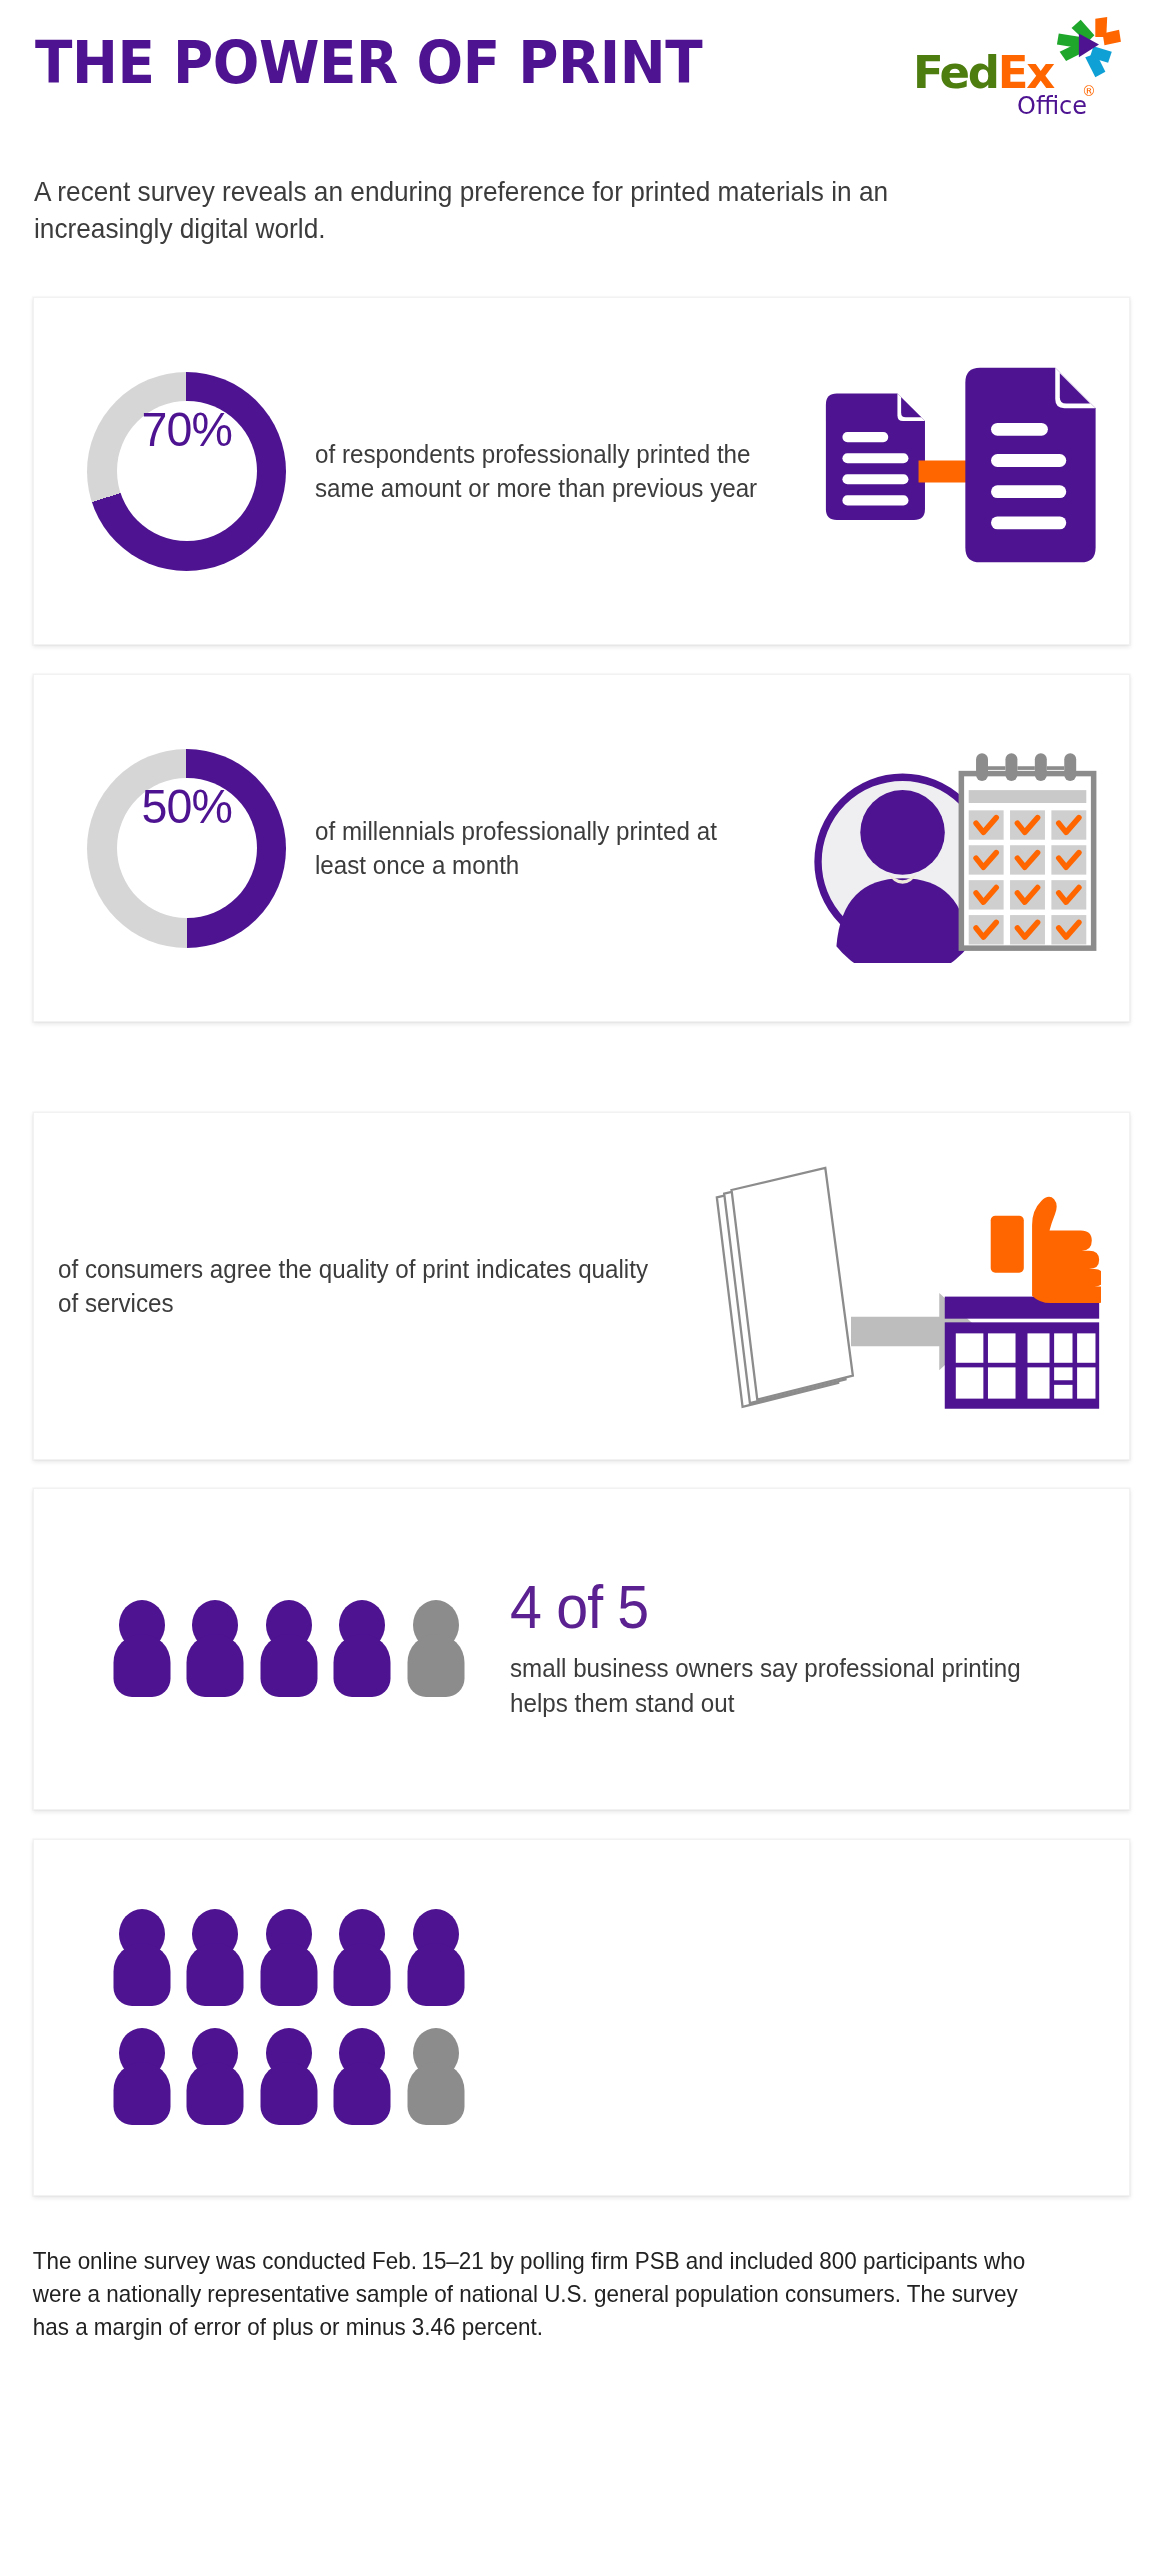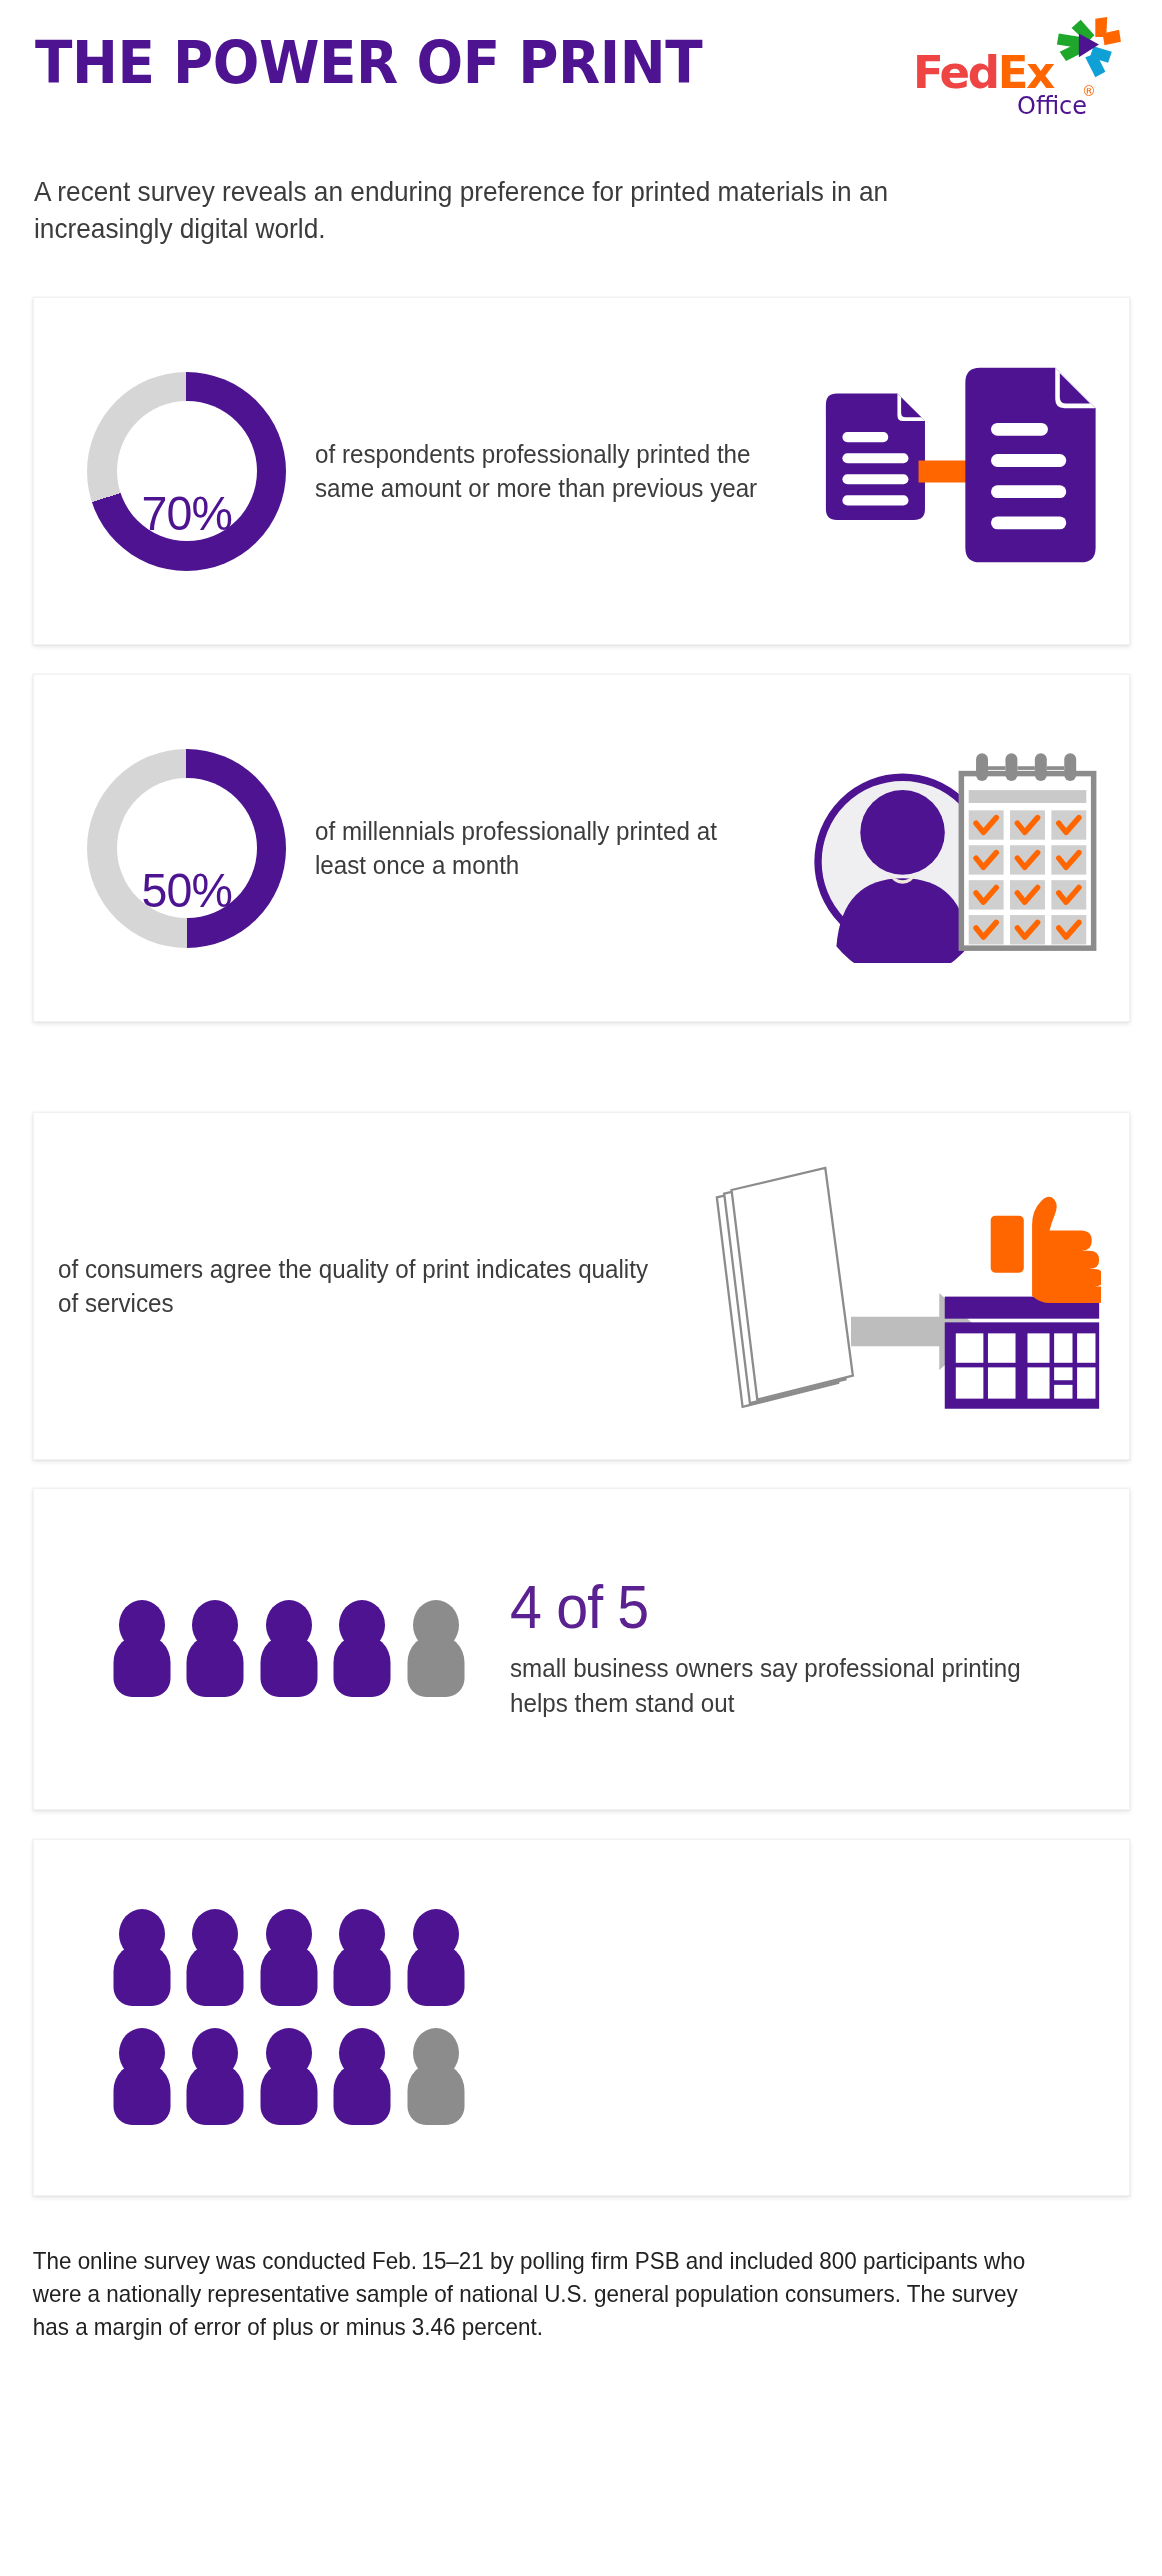--- a/index.html
+++ b/index.html
@@ -43,21 +43,21 @@
   .logo-fedex {
     position: absolute;
     left: 0; top: 27.6px;
     font-family: "DejaVu Sans", sans-serif;
     font-weight: bold;
     font-size: 45px;
     letter-spacing: -2.3px;
     line-height: 1;
     white-space: nowrap;
   }
-  .logo-fed { color: #ef4444; }
+  .logo-fed { color: #4d7c0f; }
   .logo-ex  { color: #FF6600; }
   .logo-reg {
     position: absolute;
     left: 169px; top: 61px;
     font-size: 13.8px;
     color: #FF6600;
     font-family: "DejaVu Sans", sans-serif;
   }
   .logo-office {
     position: absolute;
@@ -117,21 +117,21 @@
     border-radius: 50%;
   }
   .donut-hole {
     position: absolute;
     left: 50%; top: 50%;
     transform: translate(-50%,-50%);
     width: 140px; height: 140px;
     background: #fff;
     border-radius: 50%;
     display: flex;
-    align-items: flex-end;
+    align-items: flex-start;
     justify-content: center;
   }
   .donut-label {
     font-family: "Liberation Sans", sans-serif;
     font-size: 49px;
     color: #4D1391;
     letter-spacing: -0.9px;
     transform: scaleX(0.95);
   }
 

